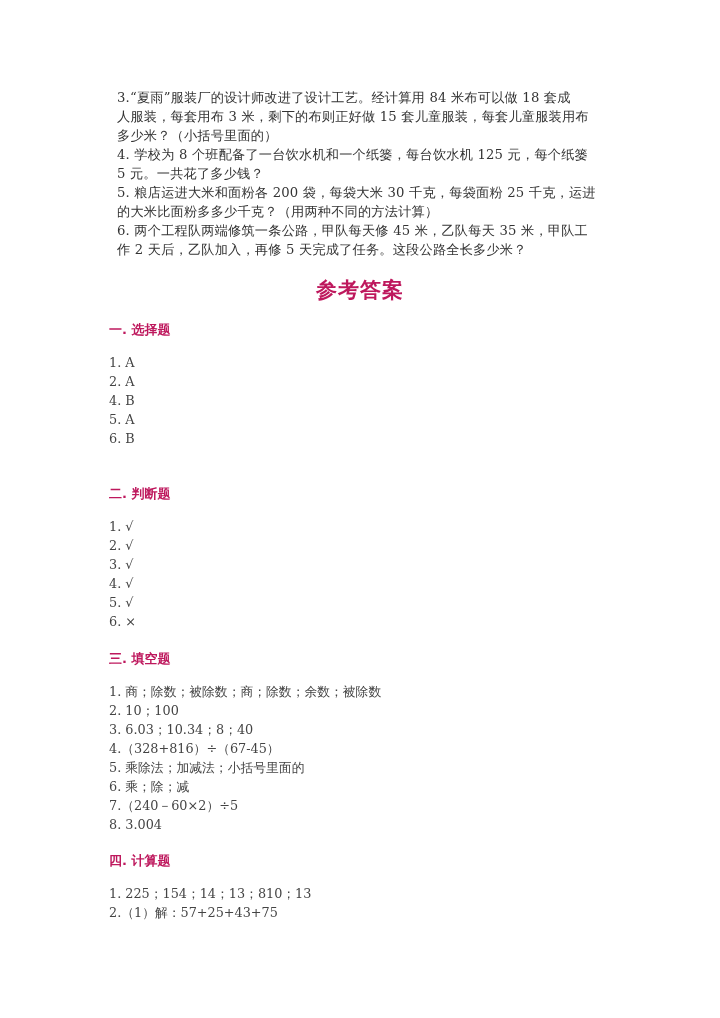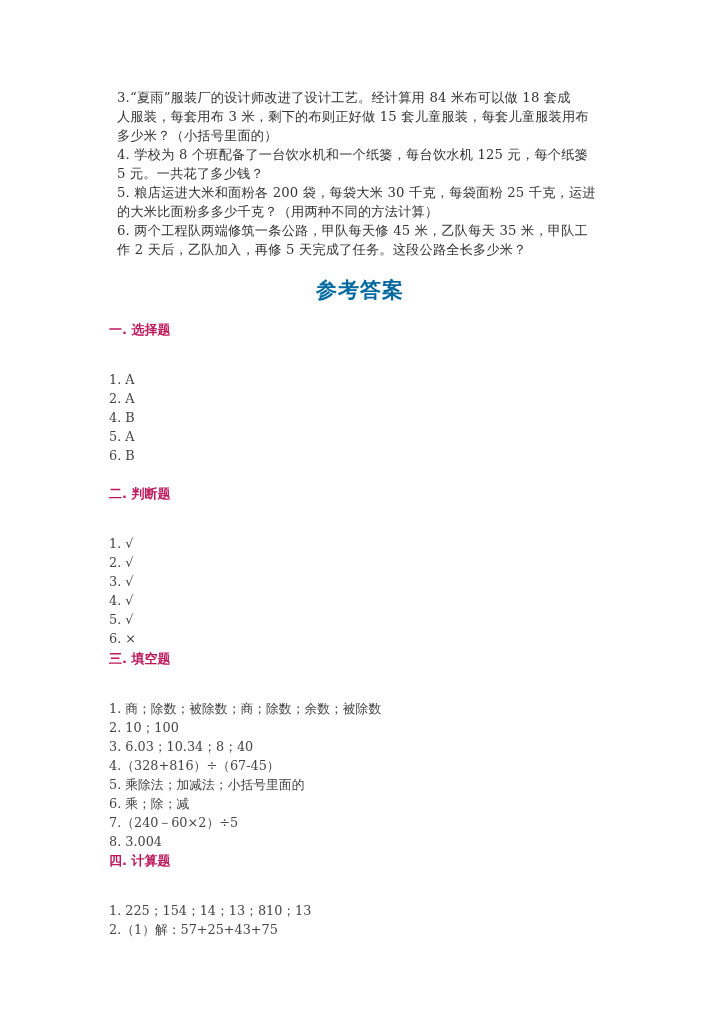--- a/index.html
+++ b/index.html
@@ -3,26 +3,26 @@
 <meta charset="utf-8">
 <style>
   html, body { margin:0; padding:0; background:#ffffff; }
   body { width:720px; height:1018px; position:relative; overflow:hidden;
          font-family:"DejaVu Serif","Liberation Serif",serif; color:#333; }
   .page { position:absolute; left:0; top:0; width:720px; height:1018px; background:#fff; }
   .q-block { position:absolute; left:109px; top:88px; width:510px;margin-left:8px; }
   .line { font-size:13.2px; line-height:19px; white-space:nowrap; letter-spacing:0.2px; color:#333; }
   .title { position:absolute; left:0; width:720px; top:276px; text-align:center;
            font-family:"DejaVu Sans","Liberation Sans",sans-serif; font-weight:bold;
-           font-size:21px; color:#0369a1; letter-spacing:1px; }
+           font-size:21px; color:#be185d; letter-spacing:1px; }
   .section { position:absolute; left:109px; width:500px; }
   .sec-head { font-family:"DejaVu Sans","Liberation Sans",sans-serif; font-weight:bold;
               font-size:13px; color:#be185d; height:19px; line-height:19px; }
   .ans { font-size:12.8px; line-height:19px; white-space:nowrap; color:#444; }
-  .ans-list { margin-top:31px; }
+  .ans-list { margin-top:14px; }
 </style>
 </head>
 <body>
 
 <div class="page">
 
   <div class="q-block">
     <div>
       <div class="line">3.“夏雨”服装厂的设计师改进了设计工艺。经计算用 84 米布可以做 18 套成</div>
       <div class="line">人服装，每套用布 3 米，剩下的布则正好做 15 套儿童服装，每套儿童服装用布</div>

